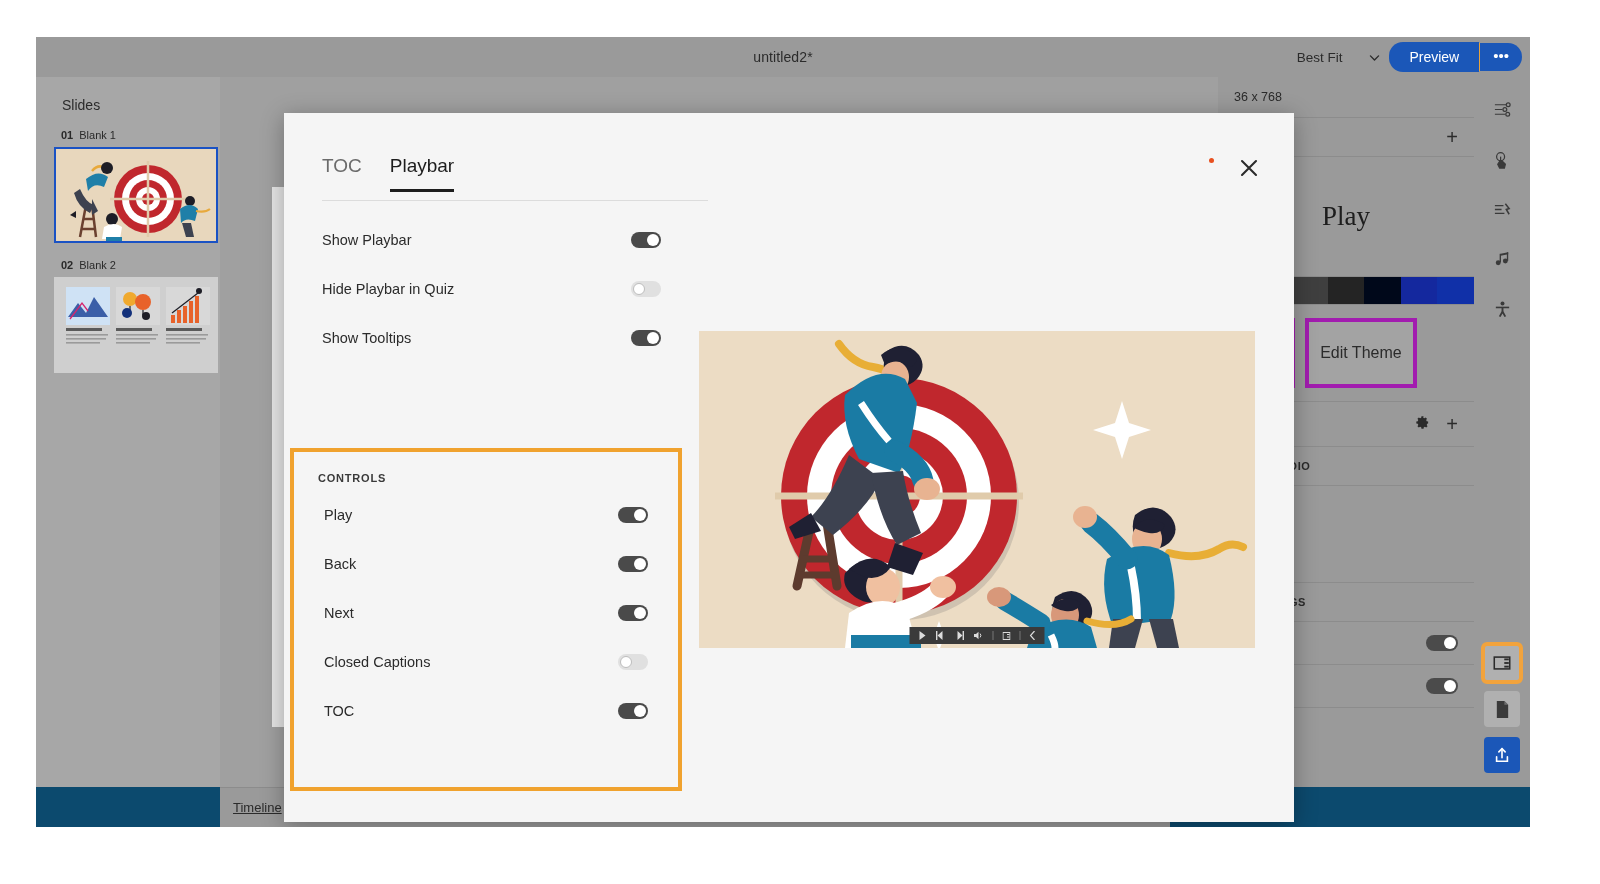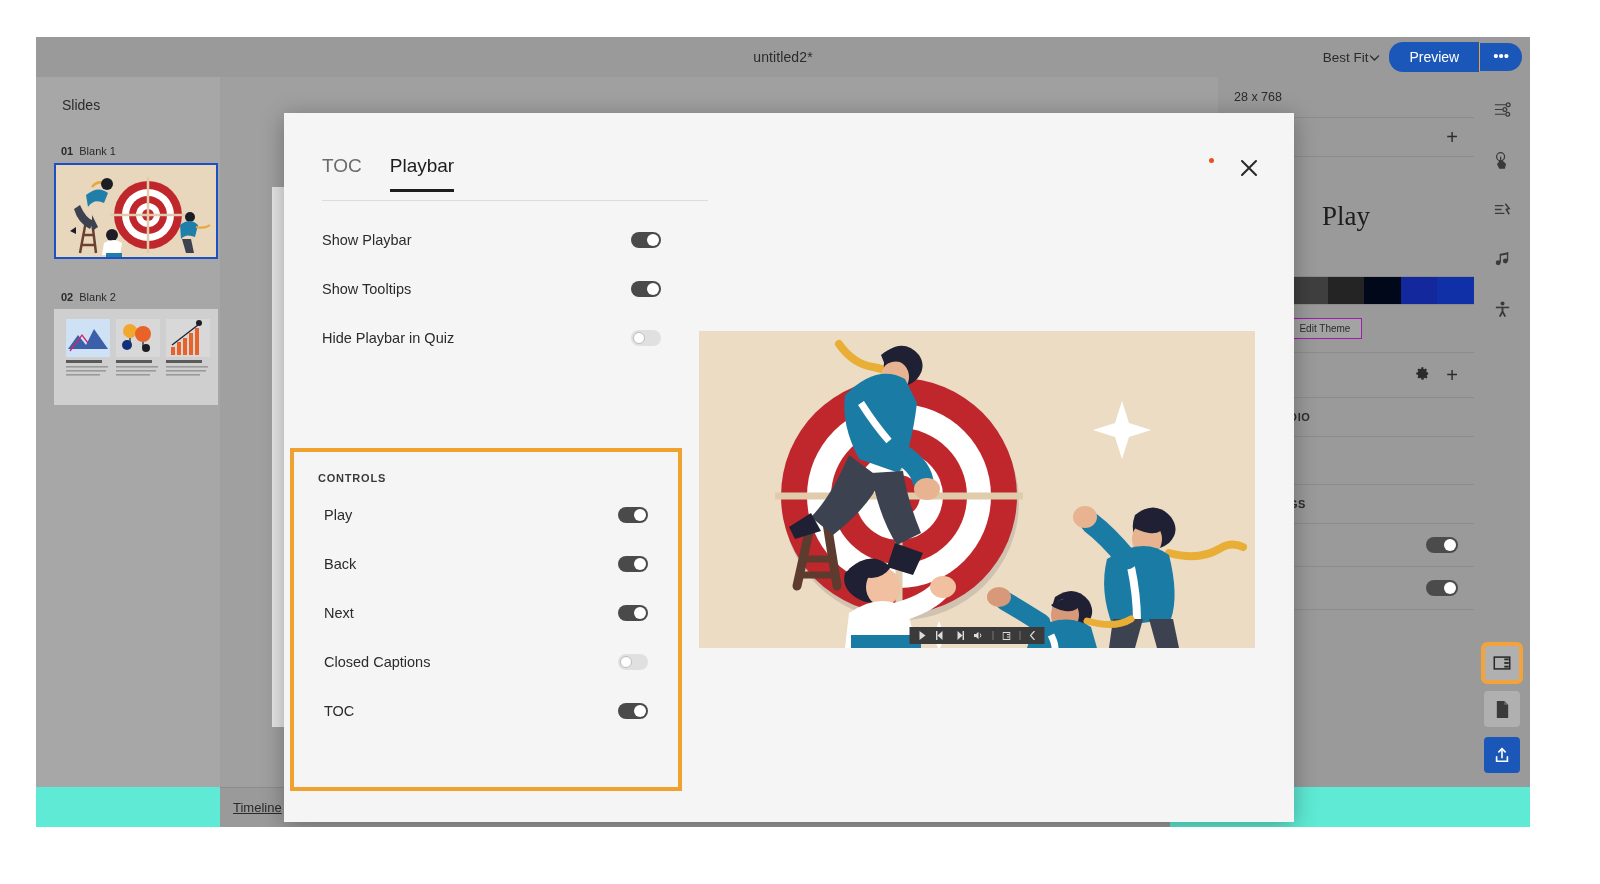--- a/index.html
+++ b/index.html
@@ -8,21 +8,21 @@
     background: #ffffff;
     font-family: "Liberation Sans", sans-serif;
     overflow: hidden;
   }
 
   
   #app-window {
     position: absolute;
     left: 36px; top: 37px;
     width: 1494px; height: 790px;
-    background: #5eead4;
+    background: #0c4a6e;
     overflow: hidden;
   }
 
   
   #topbar {
     position: absolute; left: 0; top: 0;
     width: 1494px; height: 40px;
     background: #9a9a9a;
     display: flex; align-items: center;
   }
@@ -30,21 +30,21 @@
     position: absolute; left: 0; right: 0;
     text-align: center;
     font-size: 14px; color: #2b2b2b;
     letter-spacing: .1px;
   }
   #topbar-right {
     position: absolute; right: 8px; top: 0;
     height: 40px; display: flex; align-items: center; gap: 0;
   }
   .zoom-select {
-    display: flex; align-items: center; 
+    display: flex; align-items: center; gap: 26px;
     font-size: 13.5px; color: #2b2b2b;
     padding: 4px 8px 4px 10px;
     cursor: pointer;
   }
   .chev { width: 13px; height: 13px; display:inline-block; }
   .chev svg { display:block; }
   .preview-btn {
     background: #1b57b8;
     color: #fff;
     font-size: 14px;
@@ -70,21 +70,21 @@
   
   #slides-panel {
     position: absolute; left: 0; top: 40px;
     width: 184px; height: 710px;
     background: #a7a7a7;
   }
   #slides-title {
     font-size: 14px; color: #2b2b2b;
     padding: 20px 0 0 26px;
   }
-  .slide-item { padding: 0 18px; margin-top: 32px; }
+  .slide-item { padding: 0 18px; margin-top: 16px; }
   .slide-label { font-size: 11px; color: #2a2a2a; margin-bottom: 6px; padding-left: 7px; }
   .slide-label b { font-weight: bold; }
   .slide-label span { margin-left: 6px; }
   .slide-thumb {
     width: 164px; height: 96px;
     background: #e8d7bd;
     border: 2px solid transparent;
     position: relative; overflow: hidden;
   }
   .slide-thumb.selected { border-color: #1a52c4; }
@@ -118,22 +118,22 @@
   .prop-caps { font-size: 11px; font-weight: bold; letter-spacing: .6px; }
   .plus { font-size: 20px; line-height: 12px; cursor: pointer; color:#2b2b2b; }
   .theme-preview {
     height: 120px; display: flex; align-items: center; justify-content: center;
     font-family: "Liberation Serif", serif; font-size: 27px; color: #1d1d1d;
     border-bottom: 1px solid #8c8c8c;
   }
   .swatches { display: flex; height: 28px; border-bottom: 1px solid #8c8c8c; }
   .swatches div { flex: 1; }
   .pbtn {
-    border: 1px solid #a21caf; background: #a3a3a3;
-    font-size: 10px; padding: 4px 11px; color: #2b2b2b;
+    border: 4px solid #a21caf; background: #a3a3a3;
+    font-size: 16px; padding: 22px 11px; color: #2b2b2b;
     cursor: pointer; font-family: "Liberation Sans", sans-serif;
   }
   .gear { font-size: 14px; }
   .toggle {
     width: 32px; height: 16px; border-radius: 8px;
     position: relative; flex: none; cursor: pointer;
   }
   .toggle.on { background: #4b4b4b; }
   .toggle .knob {
     position: absolute; top: 2px; width: 12px; height: 12px;
@@ -358,21 +358,21 @@
       </div>
     </div>
   </div>
 
   <div id="canvas-area">
     <div id="canvas-sheet"></div>
   </div>
 
   <div id="props-panel">
     <div class="prop-row">
-      <span>28 x 768</span>
+      <span>36 x 768</span>
     </div>
     <div class="prop-row">
       <span class="prop-caps">: Light</span>
       <span class="plus">+</span>
     </div>
     <div class="theme-preview">Play</div>
     <div class="swatches">
       <div style="background:#8f8f8f"></div>
       <div style="background:#8c8c8c"></div>
       <div style="background:#3f3f3f"></div>
@@ -544,28 +544,28 @@
     </div>
 
     <div id="dialog-left">
       <div class="setting-row" style="margin-top:14px;">
         <span>Show Playbar</span>
         <span class="dlg-toggle on">
             <span class="k"></span>
           </span>
       </div>
       <div class="setting-row">
+        <span>Hide Playbar in Quiz</span>
+        <span class="dlg-toggle off">
+            <span class="k"></span>
+          </span>
+      </div>
+      <div class="setting-row">
         <span>Show Tooltips</span>
         <span class="dlg-toggle on">
-            <span class="k"></span>
-          </span>
-      </div>
-      <div class="setting-row">
-        <span>Hide Playbar in Quiz</span>
-        <span class="dlg-toggle off">
             <span class="k"></span>
           </span>
       </div>
 
       <div id="controls-box">
         <div id="controls-heading">CONTROLS</div>
 
         <div class="setting-row">
           <span>Play</span>
           <span class="dlg-toggle on">

